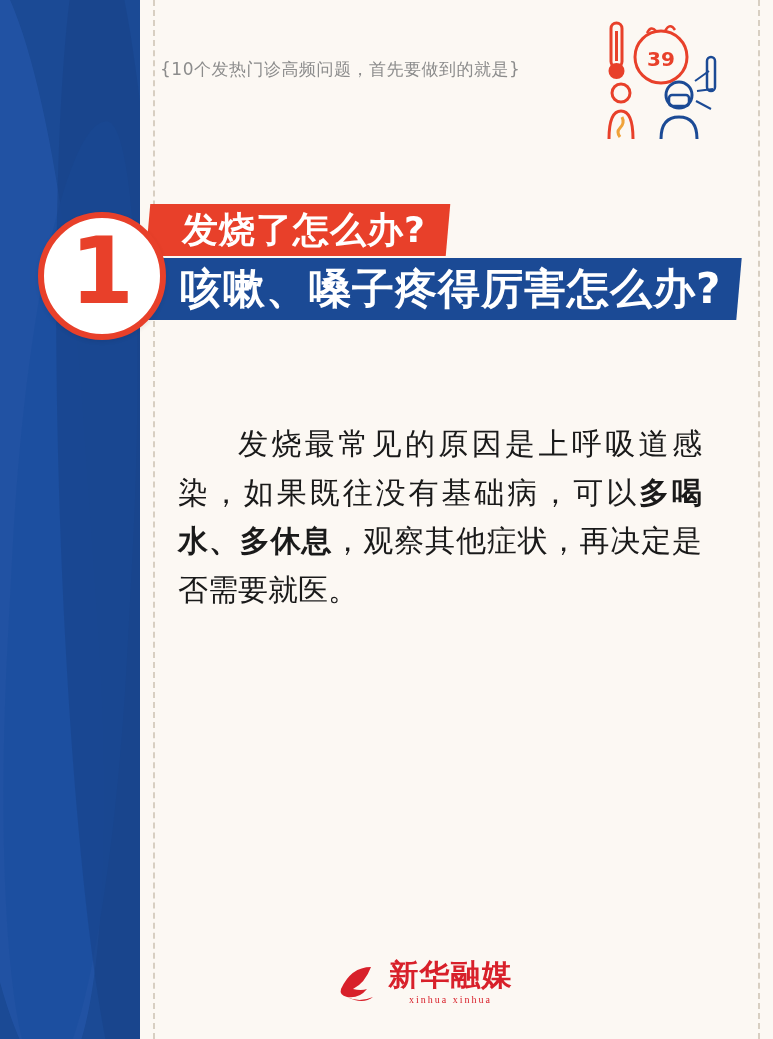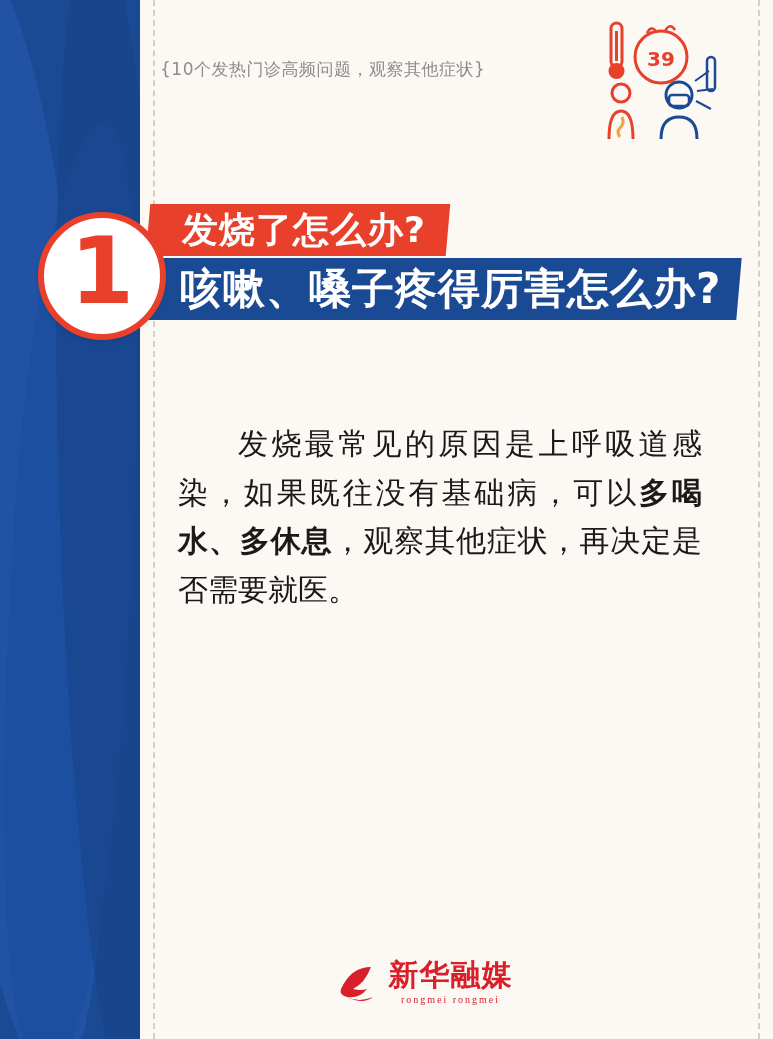--- a/index.html
+++ b/index.html
@@ -231,21 +231,21 @@
     <div class="swoosh1"></div>
     <div class="swoosh2"></div>
     <div class="swoosh3"></div>
   </div>
 
   <div class="sheet">
     <div class="sheet-line left"></div>
     <div class="sheet-line right"></div>
   </div>
 
-  <div class="header">{10个发热门诊高频问题，观察其他症状}</div>
+  <div class="header">{10个发热门诊高频问题，首先要做到的就是}</div>
 
   <div class="header-art">
     <svg width="130" height="120" viewBox="0 0 130 120" xmlns="http://www.w3.org/2000/svg">
 
       <g>
         <rect x="14" y="2" width="11" height="44" rx="5.5" fill="none" stroke="#e8402a" stroke-width="3"></rect>
         <rect x="18" y="10" width="3" height="30" fill="#e8402a"></rect>
         <circle cx="19.5" cy="50" r="8" fill="#e8402a"></circle>
       </g>
 
@@ -290,17 +290,17 @@
 
   <div class="footer">
     <div class="logo-mark">
       <svg width="44" height="40" viewBox="0 0 44 40" xmlns="http://www.w3.org/2000/svg">
         <path d="M4 26 q10 -22 30 -22 q-6 16 -18 22 q8 2 14 0 q-8 10 -20 8 q-8 -2 -6 -8 z" fill="#d8202a"></path>
         <path d="M10 34 q12 6 26 0 q-10 8 -26 0 z" fill="#d8202a"></path>
       </svg>
     </div>
     <div class="logo-text-wrap">
       <div class="logo-text">新华融媒</div>
-      <div class="logo-sub">rongmei rongmei</div>
+      <div class="logo-sub">xinhua xinhua</div>
     </div>
   </div>
 
 </div>
 
 </body></html>

